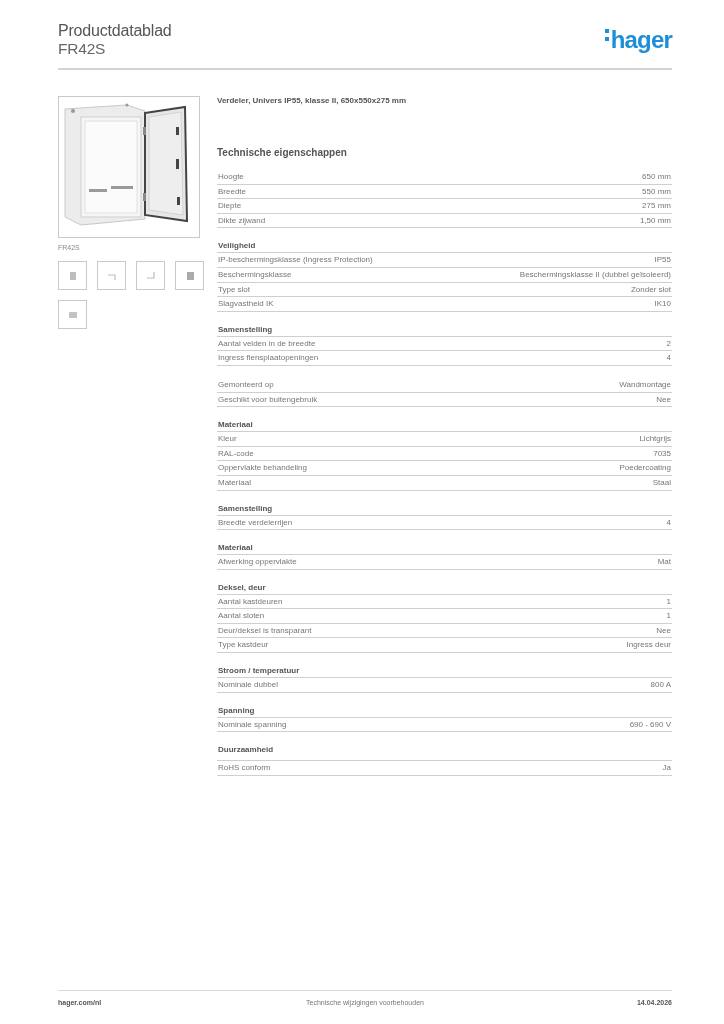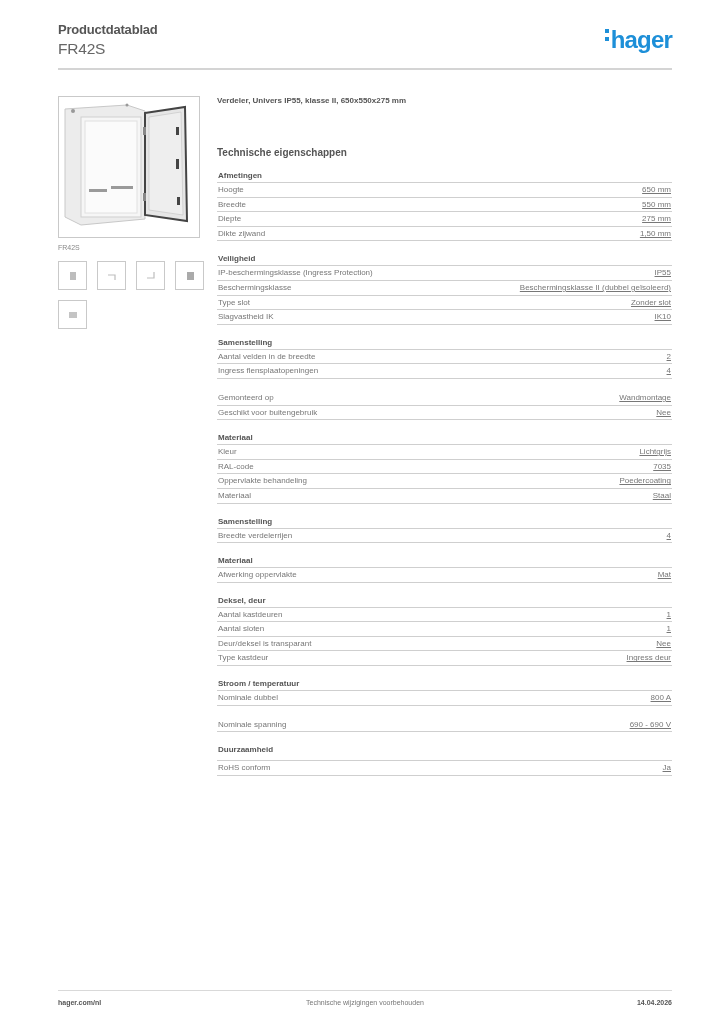--- a/index.html
+++ b/index.html
@@ -1,39 +1,39 @@
 <!DOCTYPE html>
 <html><head>
   <meta charset="utf-8">
   <style>
     * { box-sizing: border-box; margin: 0; padding: 0; }
     html, body { width: 724px; height: 1024px; background: #ffffff; overflow: hidden; }
     body { position: relative; font-family: "Liberation Sans", sans-serif; color: #555; }
 
     .header { position: absolute; left: 58px; top: 20px; width: 614px; height: 50px; }
-    .title { position: absolute; left: 0; top: 2px; font-size: 13px; font-weight: bold; color: #555; letter-spacing: -0.2px; }
+    .title { position: absolute; left: 0; top: 2px; font-size: 16px; font-weight: normal; color: #555; letter-spacing: -0.2px; }
     .subtitle { position: absolute; left: 0; top: 20px; font-size: 15.5px; color: #666; letter-spacing: -0.2px; }
     .logo { position: absolute; right: 0; top: 6px; display: flex; color: #1d8fd8; font-weight: bold; font-size: 24px; letter-spacing: -0.8px; }
     .logo .dots { display: inline-flex; flex-direction: column; gap: 4px; margin-right: 2px; margin-top: 3px; }
     .logo .dots span { width: 4px; height: 4px; background: #1d8fd8; display: block; }
     .header-rule { position: absolute; left: 58px; top: 68px; width: 614px; height: 2px; background: #d4d4d4; }
 
     .left-col { position: absolute; left: 58px; top: 96px; width: 150px; }
     .product-image { width: 142px; height: 142px; border: 1px solid #c9c9c9; background: #fff; position: relative; overflow: hidden; }
     .product-caption { font-size: 7px; color: #888; margin-top: 6px; }
     .thumbs { display: flex; flex-wrap: wrap; gap: 10px 10px; margin-top: 10px; width: 150px; }
     .thumb { width: 29px; height: 29px; border: 1px solid #c9c9c9; display: flex; align-items: center; justify-content: center; background: #fff; }
 
     .main { position: absolute; left: 217px; top: 96px; width: 455px; }
     .product-desc { font-size: 8px; font-weight: bold; color: #555; height: 12px; }
     .section-heading { font-size: 10px; font-weight: bold; color: #555; margin-top: 39px; }
     .group { margin-top: 12px; }
     .group-title { font-size: 8px; font-weight: bold; color: #555; height: 13px; line-height: 12px; border-bottom: 1px solid #cfcfcf; padding-left: 1px; }
     .row { display: flex; justify-content: space-between; height: 14.6px; line-height: 14px; border-bottom: 1px solid #cfcfcf; font-size: 8px; color: #777; padding: 0 1px; }
-    .row .v { text-align: left; text-decoration: underline; }
+    .row .v { text-align: left; }
 
     .footer-rule { position: absolute; left: 58px; top: 990px; width: 614px; height: 1px; background: #d9d9d9; }
     .footer { position: absolute; left: 58px; top: 999px; width: 614px; height: 12px; font-size: 7px; color: #777; }
     .footer .l { position: absolute; left: 0; top: 0; font-weight: bold; color: #555; }
     .footer .c { position: absolute; left: 0; right: 0; text-align: center; top: 0; }
     .footer .r { position: absolute; right: 0; top: 0; font-weight: bold; color: #555; }
   </style>
 </head>
 <body>
 
@@ -99,21 +99,20 @@
         </svg>
     </div>
   </div>
 </div>
 
 <div class="main">
   <div class="product-desc">Verdeler, Univers IP55, klasse II, 650x550x275 mm</div>
   <div class="section-heading">Technische eigenschappen</div>
 
   <div class="group">
-    <div class="group-title">Afmetingen</div>
     <div class="row">
         <span>Hoogte</span>
         <span class="v">650 mm</span>
       </div>
     <div class="row">
         <span>Breedte</span>
         <span class="v">550 mm</span>
       </div>
     <div class="row">
         <span>Diepte</span>
@@ -226,20 +225,21 @@
 
   <div class="group">
     <div class="group-title">Stroom / temperatuur</div>
     <div class="row">
         <span>Nominale dubbel</span>
         <span class="v">800 A</span>
       </div>
   </div>
 
   <div class="group">
+    <div class="group-title">Spanning</div>
     <div class="row">
         <span>Nominale spanning</span>
         <span class="v">690 - 690 V</span>
       </div>
   </div>
 
   <div class="group">
     <div class="group-title" style="height:17px;">Duurzaamheid</div>
     <div class="row">
         <span>RoHS conform</span>

